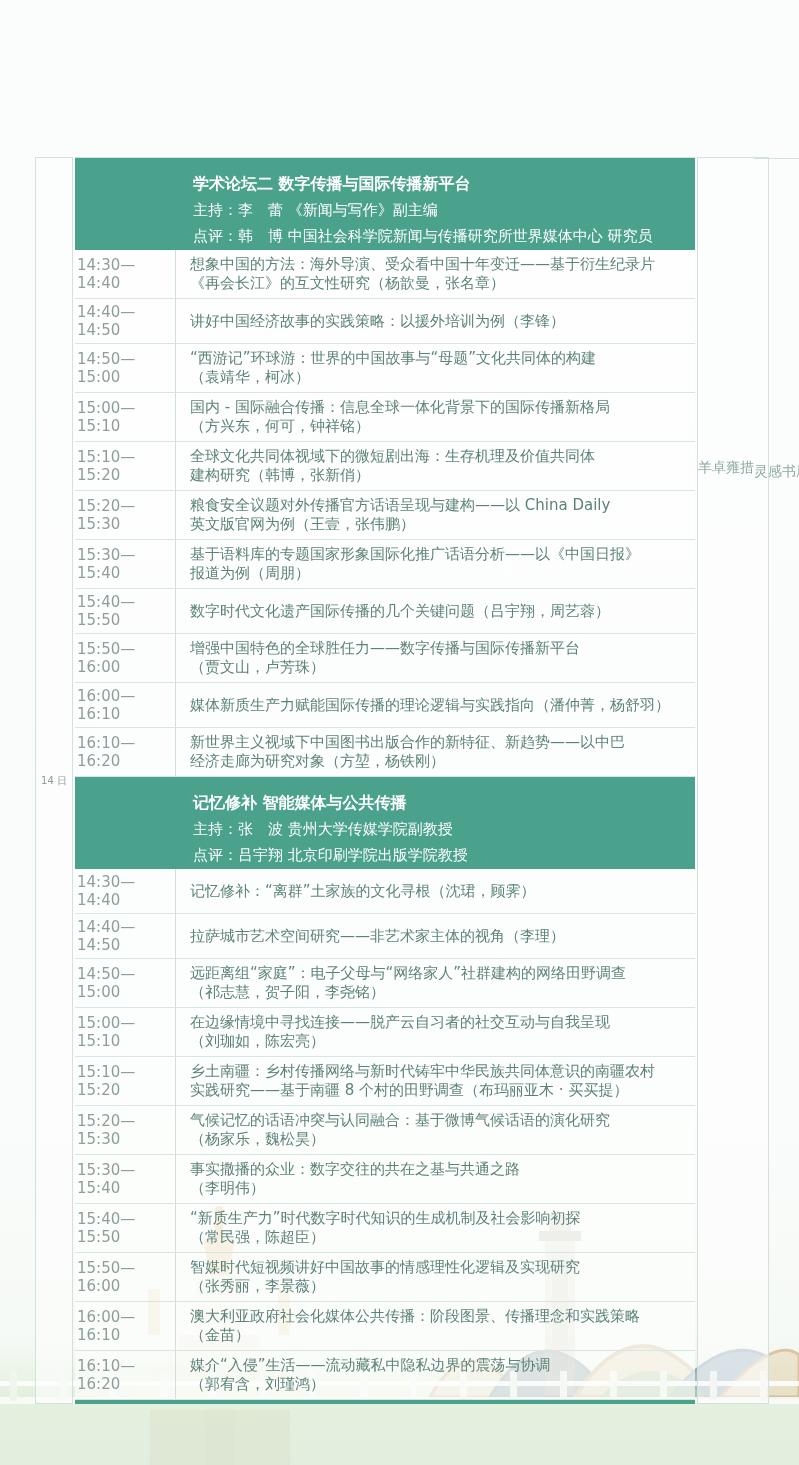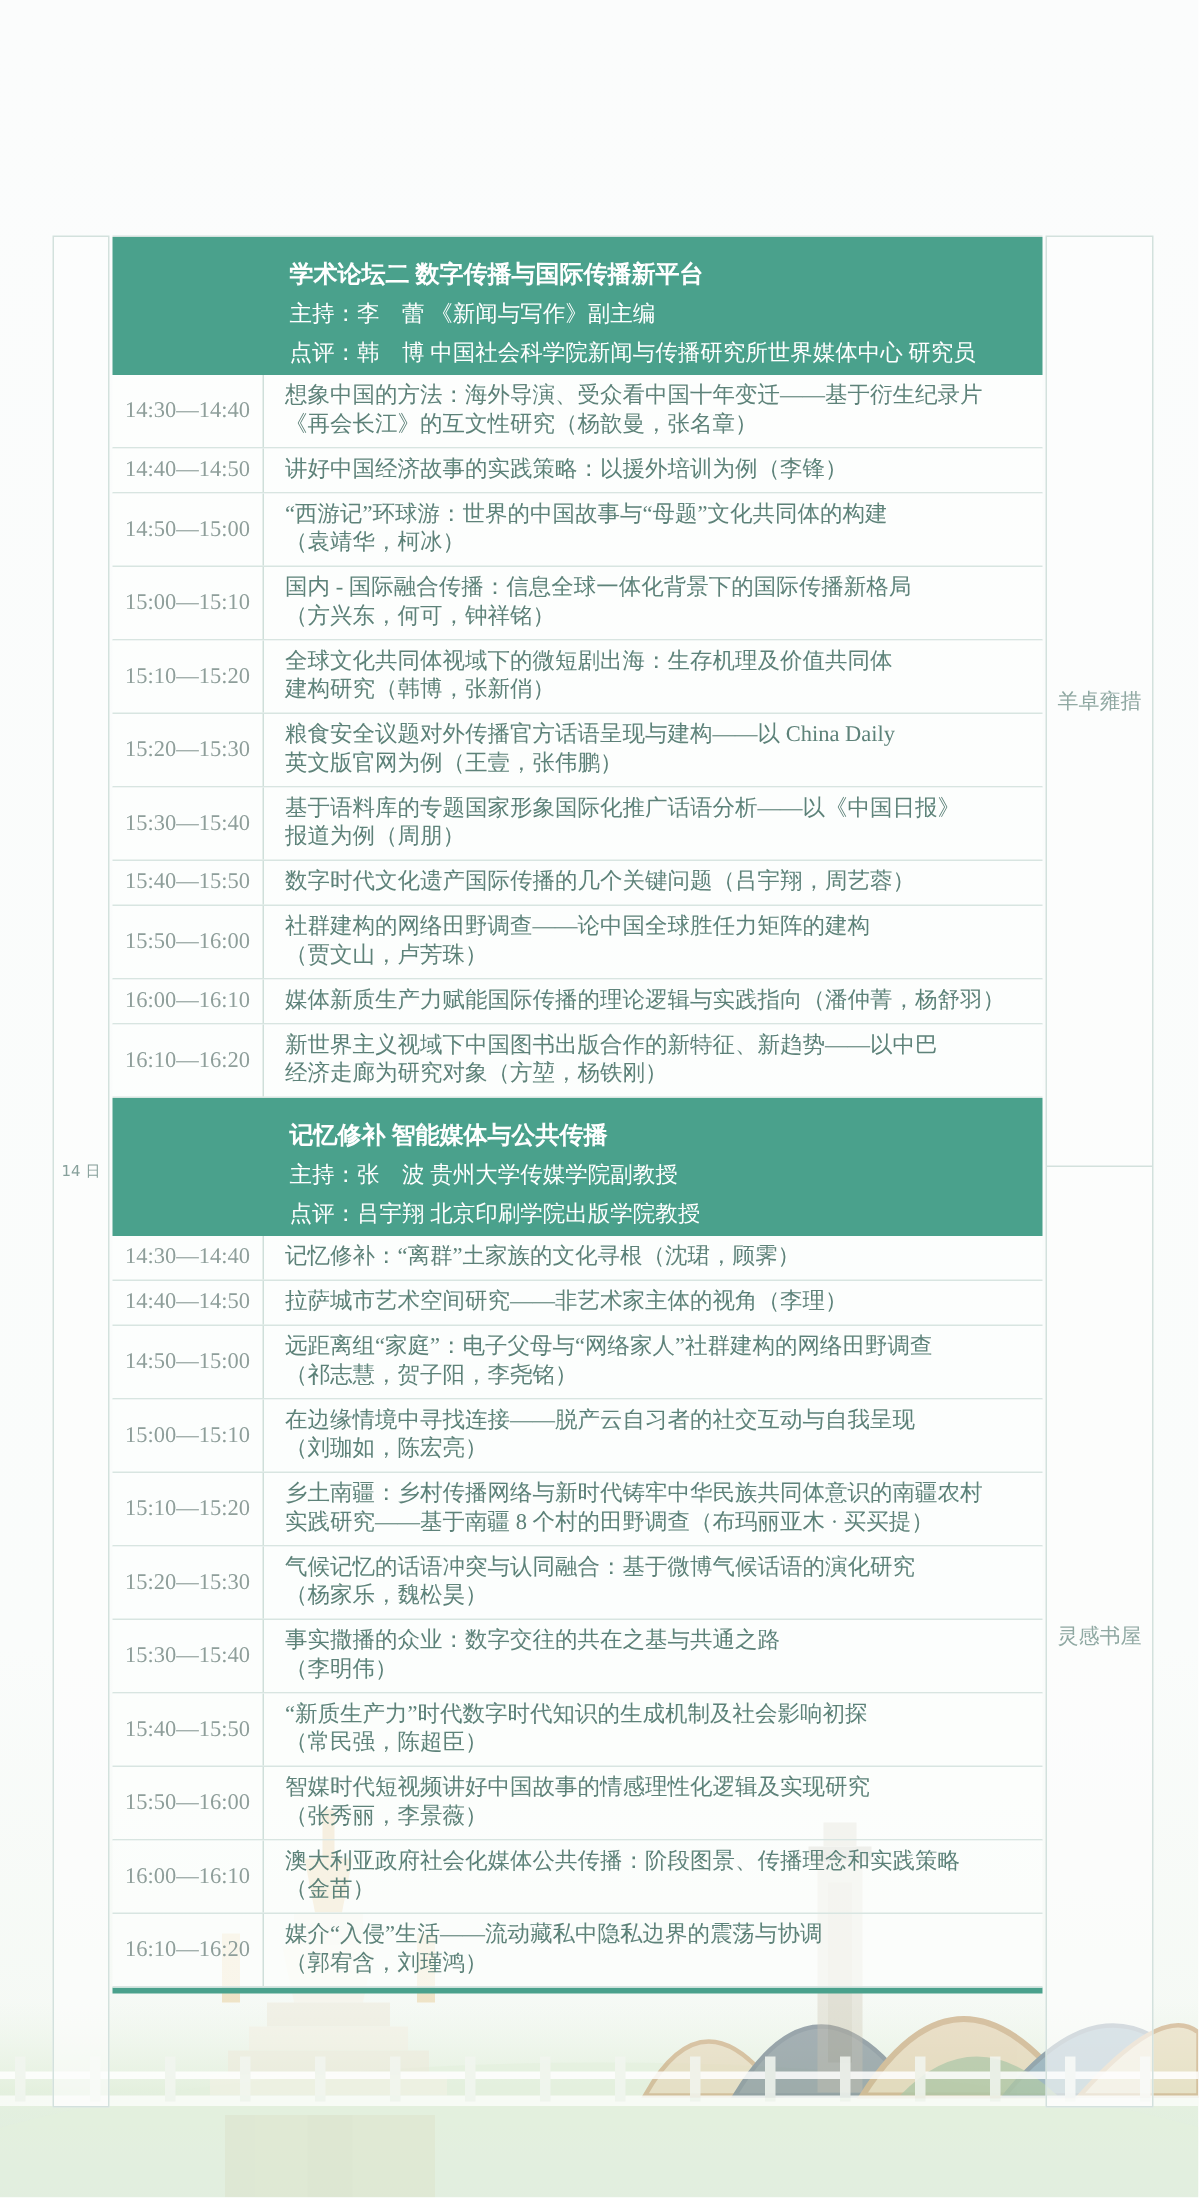--- a/index.html
+++ b/index.html
@@ -32,21 +32,20 @@
     align-items: center;
     justify-content: center;
     color: #87a09b;
     font-size: 10px;
     white-space: nowrap;
   }
   .main-col {
     width: 620px;
     flex: none;
     border-top: 1px solid #d3e1dd;
-    font-family: Liberation Serif, serif;
   }
   .forum-section:last-child { border-bottom: 4px solid #4aa18c; }
   .forum-header {
     background: #4aa18c;
     color: #ffffff;
     height: 92px;
     padding: 13px 10px 0 118px;
   }
   .forum-title { font-size: 16px; font-weight: bold; line-height: 26px; }
   .forum-line  { font-size: 15px; line-height: 26px; }
@@ -75,21 +74,21 @@
     white-space: pre-line;
     display: flex;
     align-items: center;
   }
   .venue-col {
     width: 72px;
     flex: none;
     border: 1px solid #d3e1dd;
     background: rgba(253,254,254,.6);
     display: flex;
-    flex-direction: column;
+    flex-direction: row;
   }
   .venue-cell {
     display: flex;
     align-items: center;
     justify-content: center;
     color: #8fa8a2;
     font-size: 14px;
     white-space: nowrap;
   }
   .venue-cell + .venue-cell { border-top: 1px solid #d3e1dd; }
@@ -229,21 +228,21 @@
 报道为例（周朋）</div>
     </div>
 
     <div class="session-row">
       <div class="cell-time">15:40—15:50</div>
       <div class="cell-title">数字时代文化遗产国际传播的几个关键问题（吕宇翔，周艺蓉）</div>
     </div>
 
     <div class="session-row">
       <div class="cell-time">15:50—16:00</div>
-      <div class="cell-title">社群建构的网络田野调查——论中国全球胜任力矩阵的建构
+      <div class="cell-title">增强中国特色的全球胜任力——数字传播与国际传播新平台
 （贾文山，卢芳珠）</div>
     </div>
 
     <div class="session-row">
       <div class="cell-time">16:00—16:10</div>
       <div class="cell-title">媒体新质生产力赋能国际传播的理论逻辑与实践指向（潘仲菁，杨舒羽）</div>
     </div>
 
     <div class="session-row">
       <div class="cell-time">16:10—16:20</div>

